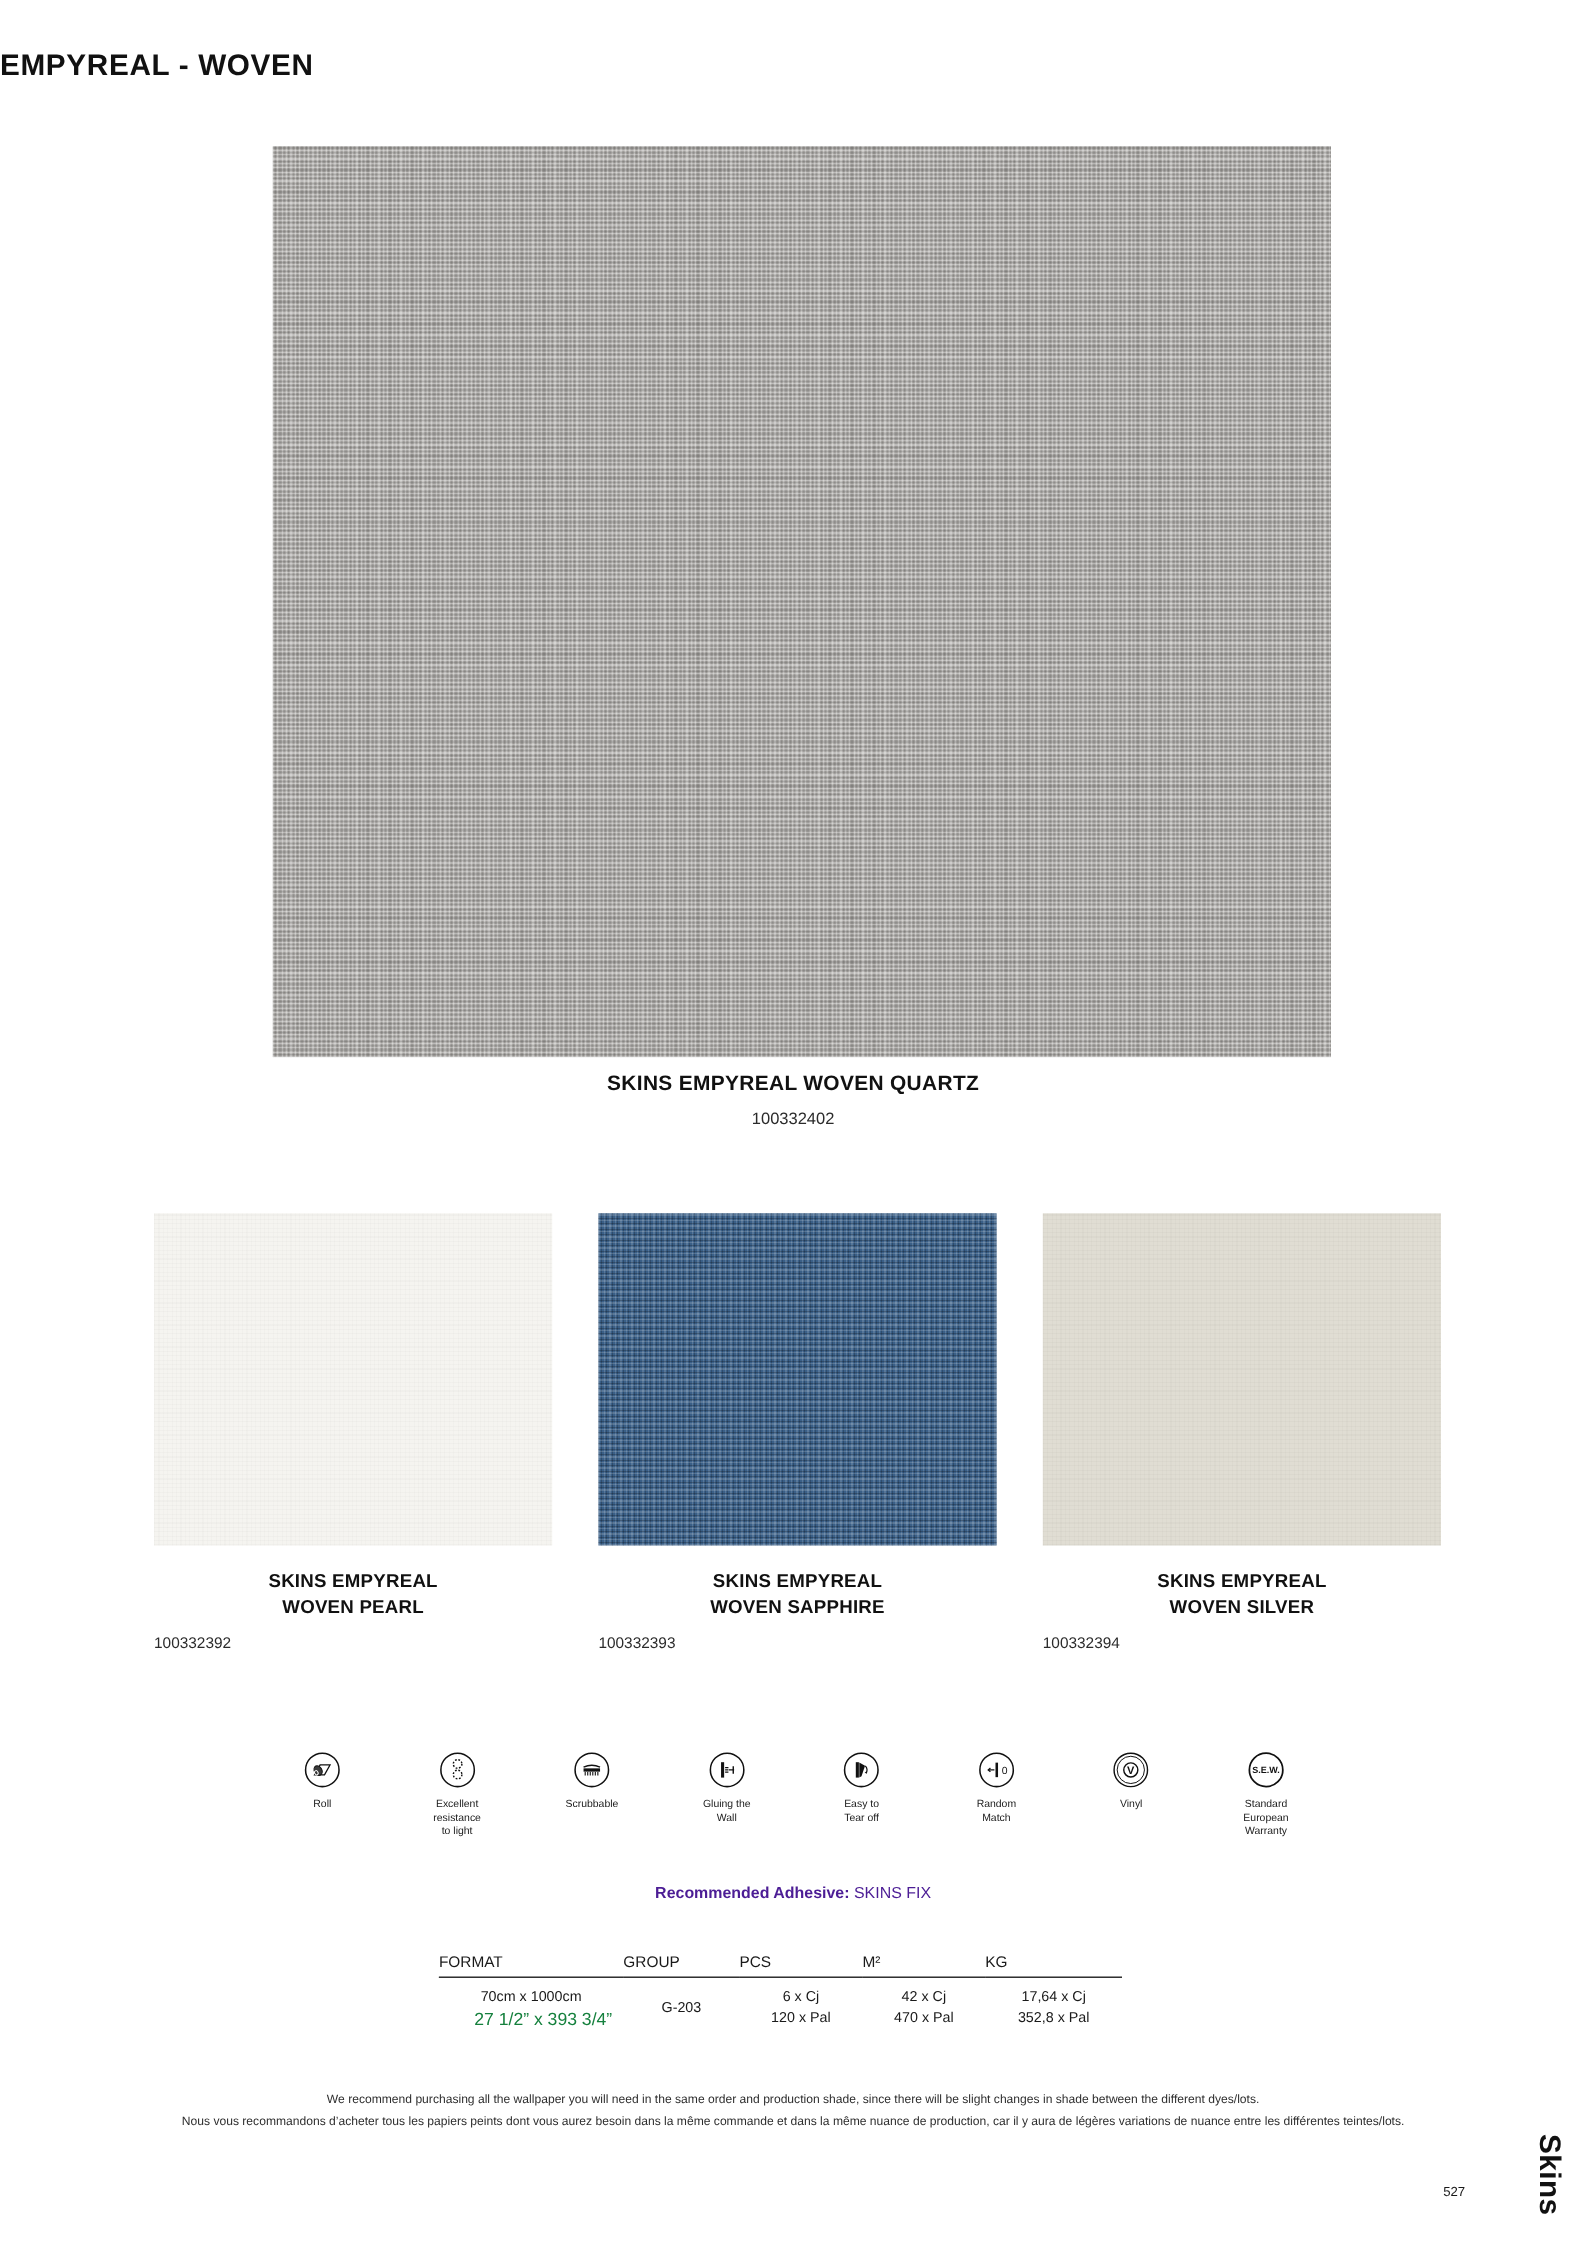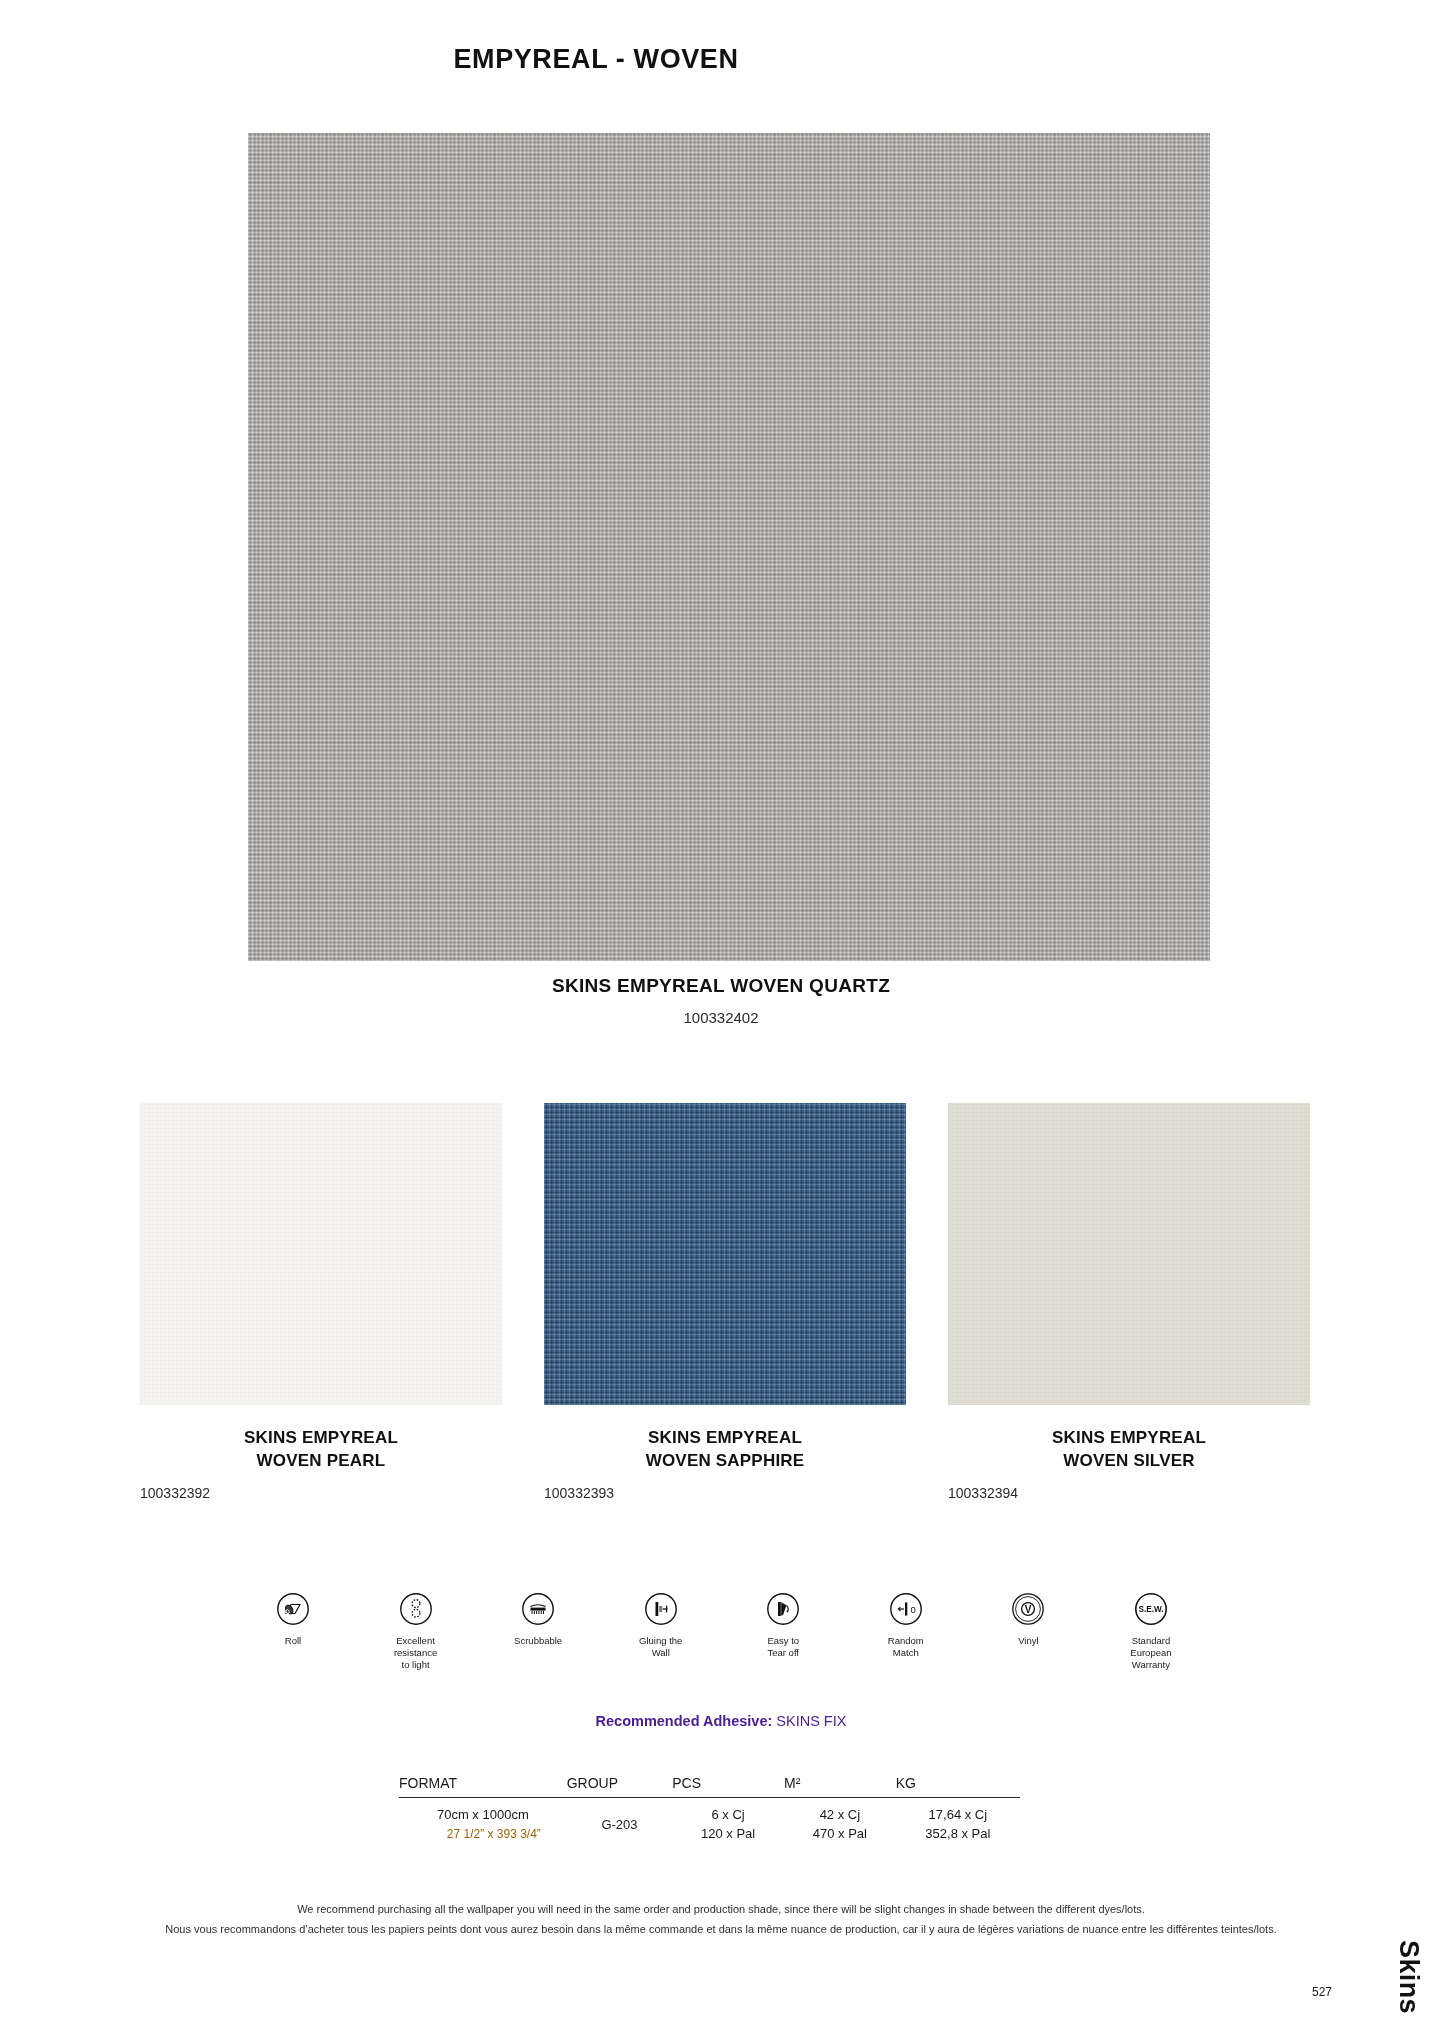--- a/index.html
+++ b/index.html
@@ -16,21 +16,20 @@
     position: relative;
     overflow: hidden;
   }
 
   
   .page-title {
     position: absolute;
     top: 44px;
     left: 0;
     width: 1192px;
-    text-align: center;
     font-size: 27px;
     font-weight: 700;
     letter-spacing: 0.6px;
     color: #111111;
   }
 
   
   .hero-swatch {
     position: absolute;
     left: 248px;
@@ -203,22 +202,22 @@
   }
   .spec-table td {
     padding: 8px 0 0 0;
     text-align: center;
     vertical-align: top;
     font-size: 13px;
     color: #1a1a1a;
     line-height: 1.45;
   }
   .spec-table td .sub {
-    color: #a16207;
-    font-size: 12px;
+    color: #15803d;
+    font-size: 16px;
     margin-left: 22px;
   }
   .spec-table td.group-cell { padding-top: 18px; }
 
   
   .disclaimer {
     position: absolute;
     left: 0;
     top: 1899px;
     width: 1442px;

